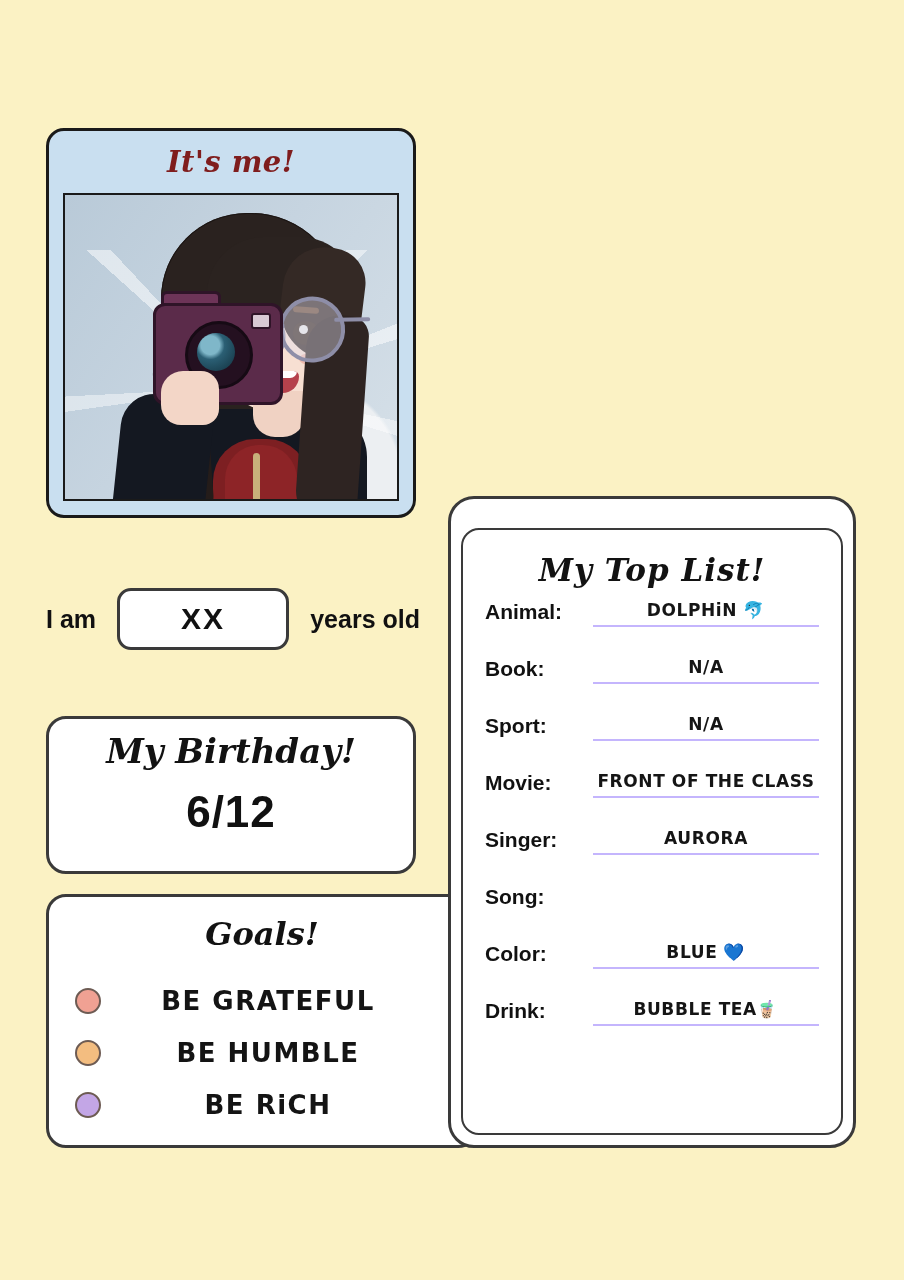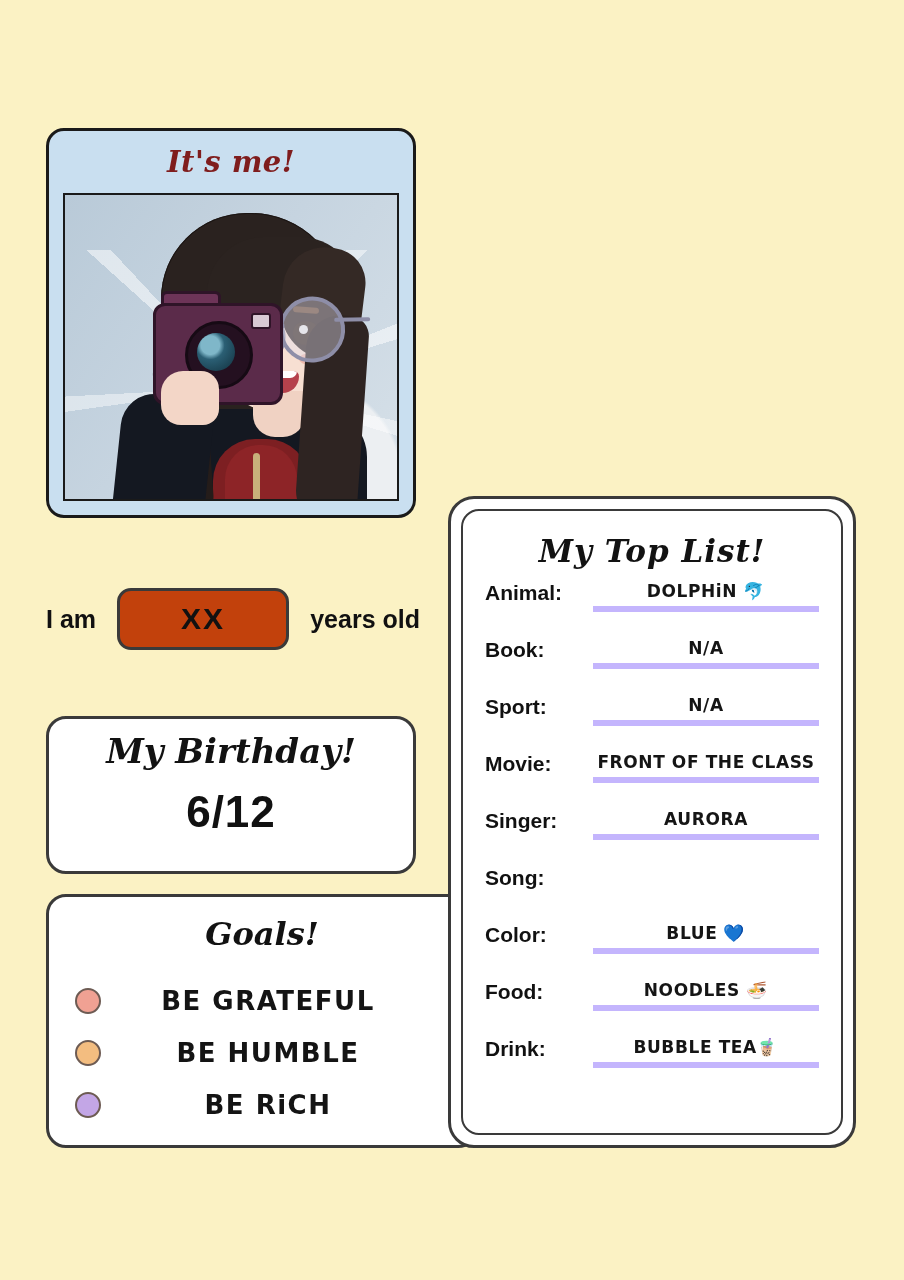--- a/index.html
+++ b/index.html
@@ -404,21 +404,21 @@
   }
   .age-label {
     font-family: "Liberation Sans", sans-serif;
     font-weight: bold;
     font-size: 25px;
     color: #111;
   }
   .age-box {
     width: 172px;
     height: 62px;
-    background: #c2410c;
+    background: #ffffff;
     border: 3px solid #3a3a3a;
     border-radius: 14px;
     box-sizing: border-box;
     display: flex;
     align-items: center;
     justify-content: center;
     font-family: "Liberation Sans", sans-serif;
     font-weight: bold;
     font-size: 30px;
     letter-spacing: 2px;
@@ -510,20 +510,21 @@
     height: 652px;
     border-radius: 26px;
   }
   .toplist-inner {
     position: absolute;
     inset: 10px;
     border: 2px solid #3a3a3a;
     border-radius: 18px;
     box-sizing: border-box;
     padding: 16px 22px 10px 22px;
+    margin-top: 19px;
   }
   .toplist-card .card-title {
     font-size: 31px;
     letter-spacing: 1px;
     margin: 6px 0 12px 0;
   }
   .tl-row {
     display: flex;
     align-items: flex-start;
     height: 57px;
@@ -532,21 +533,21 @@
     width: 108px;
     flex: 0 0 auto;
     font-family: "Liberation Sans", sans-serif;
     font-weight: bold;
     font-size: 21px;
     color: #111;
     padding-bottom: 4px;
   }
   .tl-val {
     flex: 1 1 auto;
-    border-bottom: 6px solid #c4b5fd;
+    border-bottom: 2px solid #c4b5fd;
     text-align: center;
     font-family: "DejaVu Sans", sans-serif;
     font-size: 17px;
     font-weight: bold;
     letter-spacing: 0.6px;
     color: #151515;
     padding-bottom: 5px;
     white-space: nowrap;
     overflow: hidden;
   }
@@ -651,23 +652,19 @@
         <span class="tl-val">AURORA</span>
       </div>
       <div class="tl-row">
         <span class="tl-key">Song:</span>
       </div>
       <div class="tl-row">
         <span class="tl-key">Color:</span>
         <span class="tl-val">BLUE 💙</span>
       </div>
       <div class="tl-row">
-        <span class="tl-key">Food:</span>
-        <span class="tl-val">NOODLES 🍜</span>
-      </div>
-      <div class="tl-row">
         <span class="tl-key">Drink:</span>
         <span class="tl-val">BUBBLE TEA🧋</span>
       </div>
     </div>
   </div>
 
 </div>
 
 </body></html>

